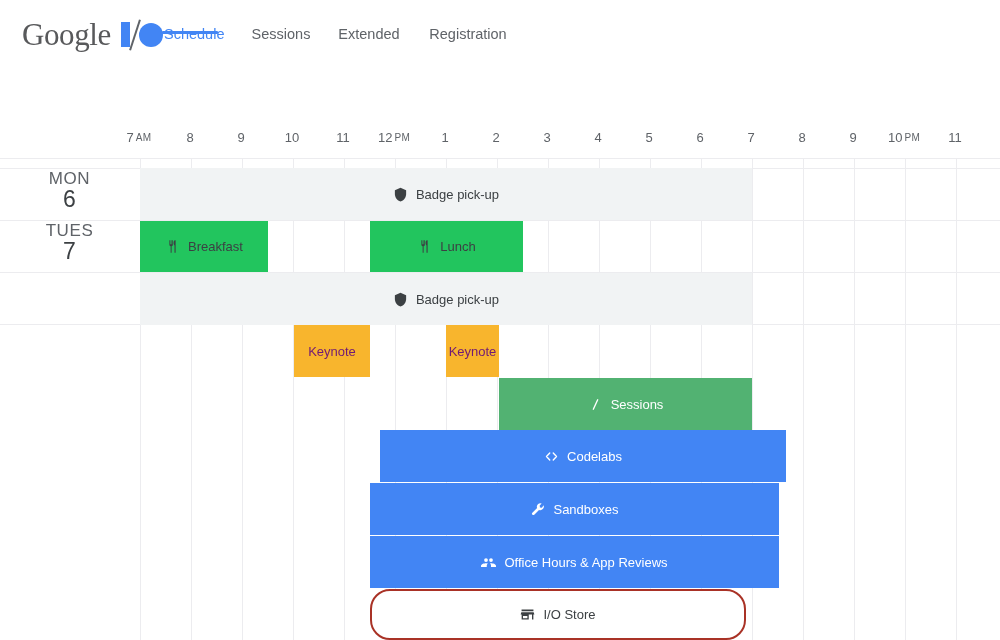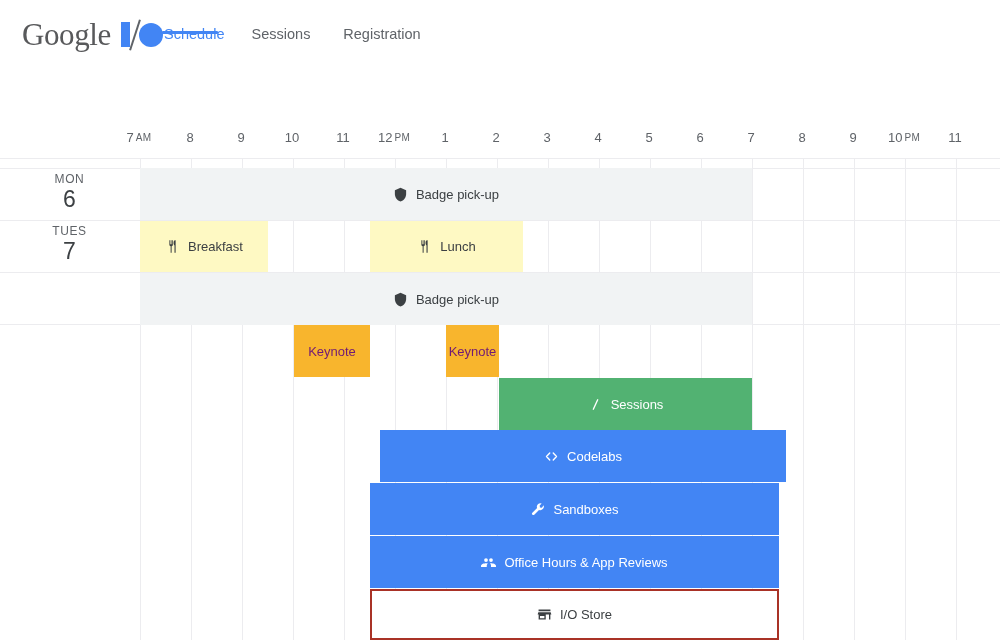--- a/index.html
+++ b/index.html
@@ -169,21 +169,21 @@
 
   
   .day-cell {
     position: absolute;
     left: 0;
     width: 139px;
     text-align: center;
     color: #3c4043;
   }
   .day-dow {
-    font-size: 12px;
+    font-size: 17px;
     color: #5f6368;
     letter-spacing: 0.6px;
     line-height: 14px;
   }
   .day-num {
     font-size: 23px;
     color: #3c4043;
     line-height: 26px;
     font-weight: 400;
   }
@@ -203,21 +203,21 @@
   .event .ev-icon {
     display: inline-flex;
     align-items: center;
     justify-content: center;
     margin-right: 8px;
     flex: 0 0 auto;
   }
   .event .ev-label { line-height: 1; }
 
   .ev-badge   { background: #f1f3f4; color: #3c4043; }
-  .ev-meal    { background: #fef9c3; color: #3c4043; }
+  .ev-meal    { background: #22c55e; color: #3c4043; }
   .ev-keynote { background: #f8b52d; color: #701a75; }
   .ev-sessions{ background: #52b272; color: #ffffff; }
   .ev-blue    { background: #4285f4; color: #ffffff; }
   .ev-store   { background: #ffffff; color: #3c4043; border: 2px solid #a93226; }
 
   .ev-keynote .ev-label { font-size: 13px; }
   .ev-meal .ev-label { font-size: 13px; }
 </style>
 </head>
 <body>
@@ -235,20 +235,24 @@
       </span>
     </div>
 
     <nav id="main-nav">
       <div id="nav-schedule" class="nav-tab active">
         <span class="nav-label">Schedule</span>
         <span class="nav-underline"></span>
       </div>
       <div id="nav-attending" class="nav-tab">
         <span class="nav-label">Sessions</span>
+        <span class="nav-underline"></span>
+      </div>
+      <div id="nav-extended" class="nav-tab">
+        <span class="nav-label">Extended</span>
         <span class="nav-underline"></span>
       </div>
       <div id="nav-registration" class="nav-tab">
         <span class="nav-label">Registration</span>
         <span class="nav-underline"></span>
       </div>
     </nav>
 
   </div>
 
@@ -371,21 +375,21 @@
           <span class="ev-label">Sandboxes</span>
         </div>
         <div class="event ev-blue" style="left: 370px; top: 378px; width: 409px; height: 52px;">
           <span class="ev-icon">
             <svg viewBox="0 0 24 24" width="15" height="15">
               <path d="M16 11a3 3 0 1 0 0-6 3 3 0 0 0 0 6zm-8 0a3 3 0 1 0 0-6 3 3 0 0 0 0 6zm0 2c-2.7 0-8 1.3-8 4v2h9.2v-2c0-1 .4-2.6 2-3.6A14 14 0 0 0 8 13zm8 0c-.5 0-1.1 0-1.8.1C15.6 14.1 16 15.7 16 17v2h8v-2c0-2.7-5.3-4-8-4z" fill="currentColor"></path>
             </svg>
           </span>
           <span class="ev-label">Office Hours &amp; App Reviews</span>
         </div>
-        <div class="event ev-store" style="left: 370px; top: 431px; width: 409px; height: 51px;">
+        <div class="event ev-store" style="left: 370px; top: 431px; width: 376px; height: 51px; border-radius: 20px;">
           <span class="ev-icon">
             <svg viewBox="0 0 24 24" width="15" height="15">
               <path d="M2.5 4h19v2.6h-19V4zm-.4 4.2h19.8L23 12.1h-1.6V20h-2.2v-7.9H14V20H2.6v-7.9H1L2.1 8.2zM4.8 14.3v3.6h7V14.3h-7z" fill="currentColor"></path>
             </svg>
           </span>
           <span class="ev-label">I/O Store</span>
         </div>
       </div>
   </div>
 

